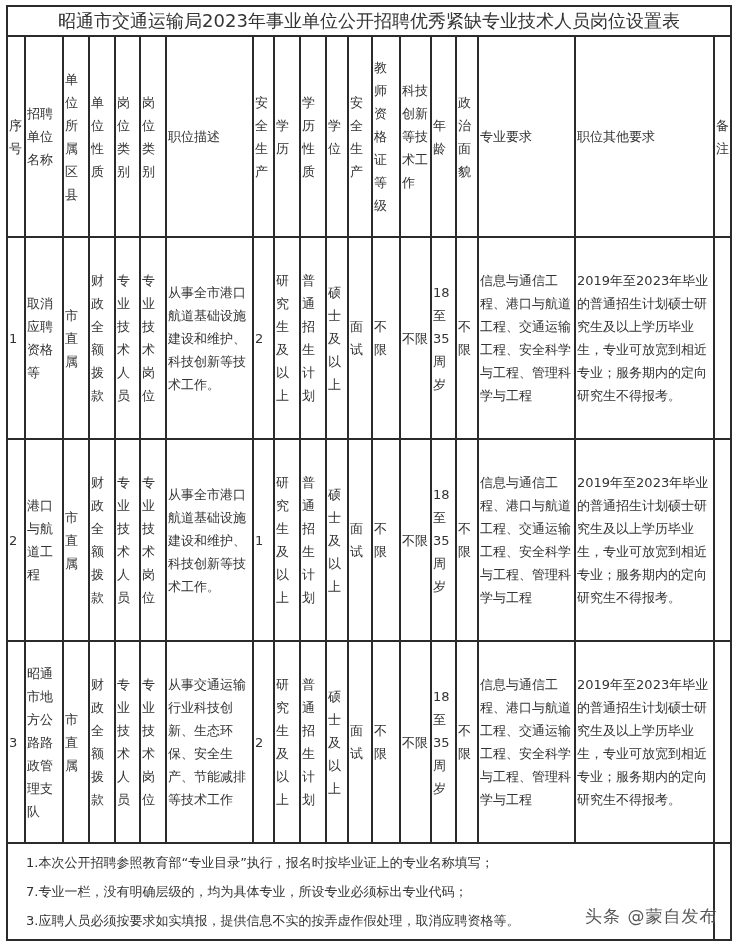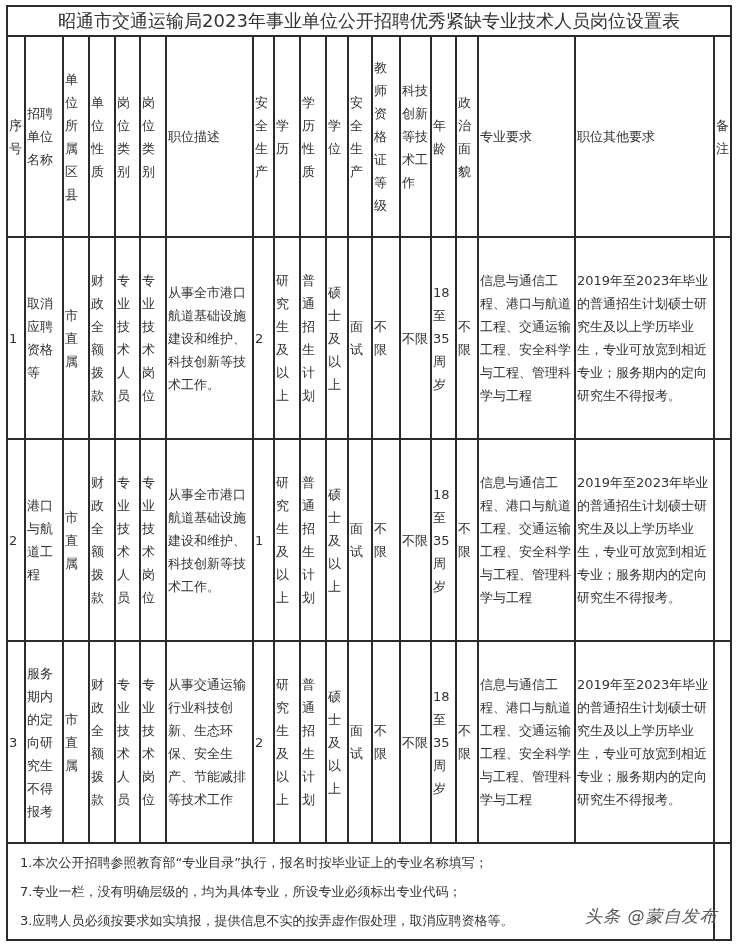--- a/index.html
+++ b/index.html
@@ -6,24 +6,24 @@
   body { width: 738px; height: 946px; position: relative; overflow: hidden;
          font-family: "DejaVu Sans", "Liberation Sans", sans-serif; color: #333333; }
   .sheet { position: absolute; left: 6px; top: 5px; width: 726px; }
   table { border-collapse: collapse; table-layout: fixed; width: 726px; }
   td { border: 2px solid #2b2b2b; padding: 0 1px; font-size: 13px; line-height: 23px;
        vertical-align: middle; word-break: break-all; overflow: hidden; }
   .title-cell { height: 28px; text-align: center; font-size: 18px; line-height: 28px; color: #333; }
   .hdr td { height: 199px; }
   .row td { height: 200px; }
   .row3 td { height: 200px; }
-  .notes td { height: 86px; vertical-align: top; padding: 4px 12px; }
+  .notes td { height: 86px; vertical-align: top; padding: 4px 18px; }
   .note-line { font-size: 13px; line-height: 29px; color: #333; }
   .watermark { position: absolute; left: 585px; top: 905px; font-size: 17px; color: #3a3a3a;
-               opacity: 0.85; letter-spacing: 1px; text-shadow: 0 0 2px #ffffff; font-style: italic; }
+               opacity: 0.85; letter-spacing: 1px; text-shadow: 0 0 2px #ffffff; }
 </style>
 </head>
 <body>
 
 <div class="sheet">
   <table>
     <colgroup>
       <col style="width:18px">
         <col style="width:38px">
         <col style="width:26px">
@@ -109,21 +109,21 @@
       <td>不限</td>
       <td>18至35周岁</td>
       <td>不限</td>
       <td>信息与通信工程、港口与航道工程、交通运输工程、安全科学与工程、管理科学与工程</td>
       <td>2019年至2023年毕业的普通招生计划硕士研究生及以上学历毕业生，专业可放宽到相近专业；服务期内的定向研究生不得报考。</td>
       <td></td>
     </tr>
 
     <tr class="row row3">
       <td>3</td>
-      <td>服务期内的定向研究生不得报考</td>
+      <td>昭通市地方公路路政管理支队</td>
       <td>市直属</td>
       <td>财政全额拨款</td>
       <td>专业技术人员</td>
       <td>专业技术岗位</td>
       <td>从事交通运输行业科技创新、生态环保、安全生产、节能减排等技术工作</td>
       <td>2</td>
       <td>研究生及以上</td>
       <td>普通招生计划</td>
       <td>硕士及以上</td>
       <td>面试</td>

